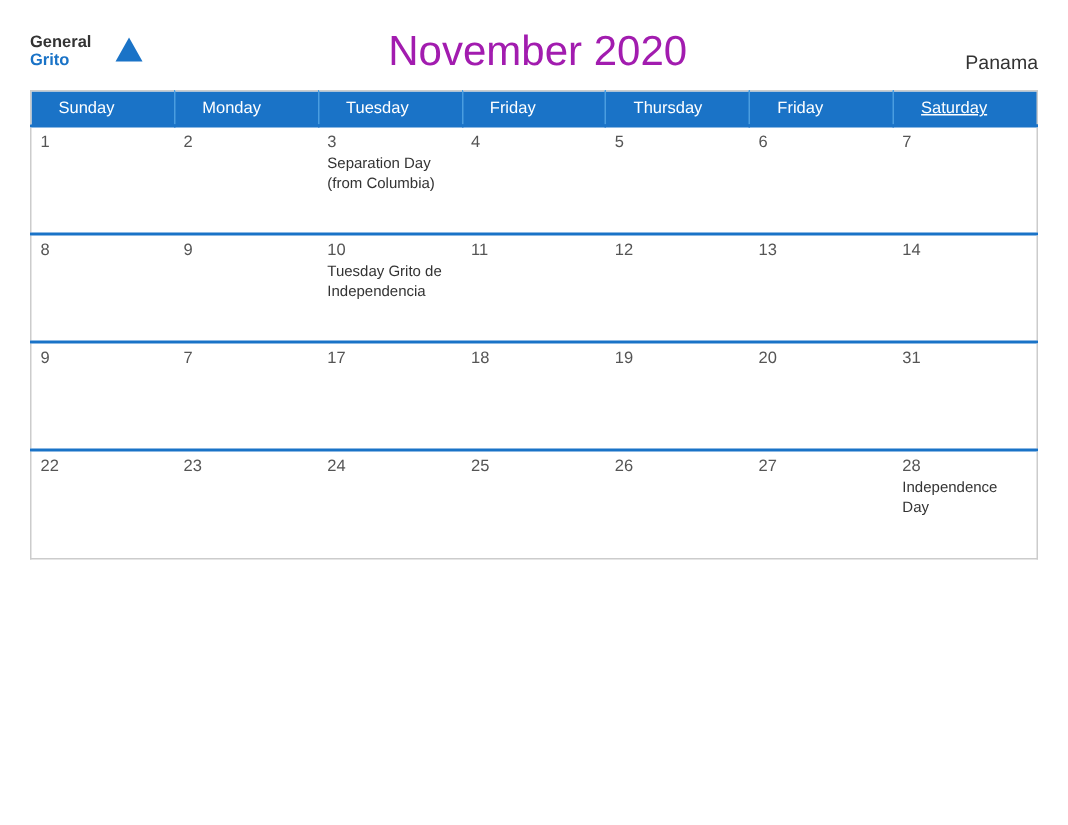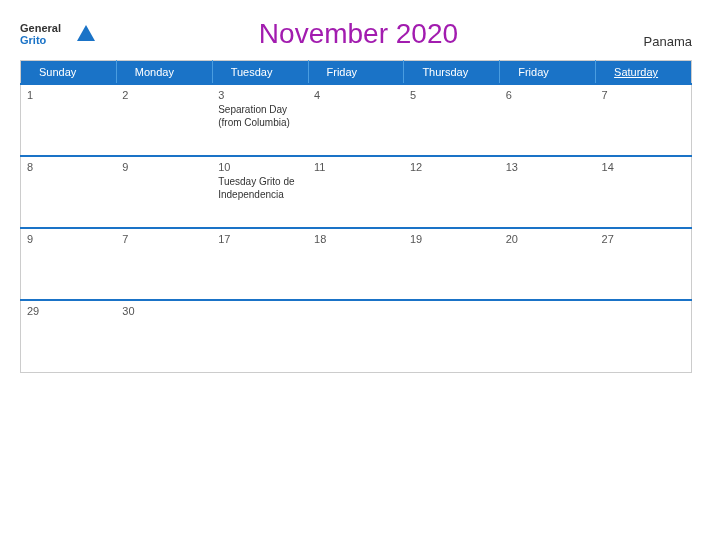--- a/index.html
+++ b/index.html
@@ -190,31 +190,39 @@
           <td>
             <span class="day-number">18</span>
           </td>
           <td>
             <span class="day-number">19</span>
           </td>
           <td>
             <span class="day-number">20</span>
           </td>
           <td>
+            <span class="day-number">31</span>
+          </td>
+        </tr>
+        <tr>
+          <td>
+            <span class="day-number">22</span>
+          </td>
+          <td>
+            <span class="day-number">23</span>
+          </td>
+          <td>
+            <span class="day-number">24</span>
+          </td>
+          <td>
+            <span class="day-number">25</span>
+          </td>
+          <td>
+            <span class="day-number">26</span>
+          </td>
+          <td>
             <span class="day-number">27</span>
           </td>
-        </tr>
-        <tr>
-          <td>
-            <span class="day-number">29</span>
-          </td>
-          <td>
-            <span class="day-number">30</span>
-          </td>
-          <td></td>
-          <td></td>
-          <td></td>
-          <td></td>
-          <td></td>
+          <td><span class="day-number">28</span><span class="event">Independence Day</span></td>
         </tr>
       </tbody>
   </table>
 </div>
 
 </body></html>

